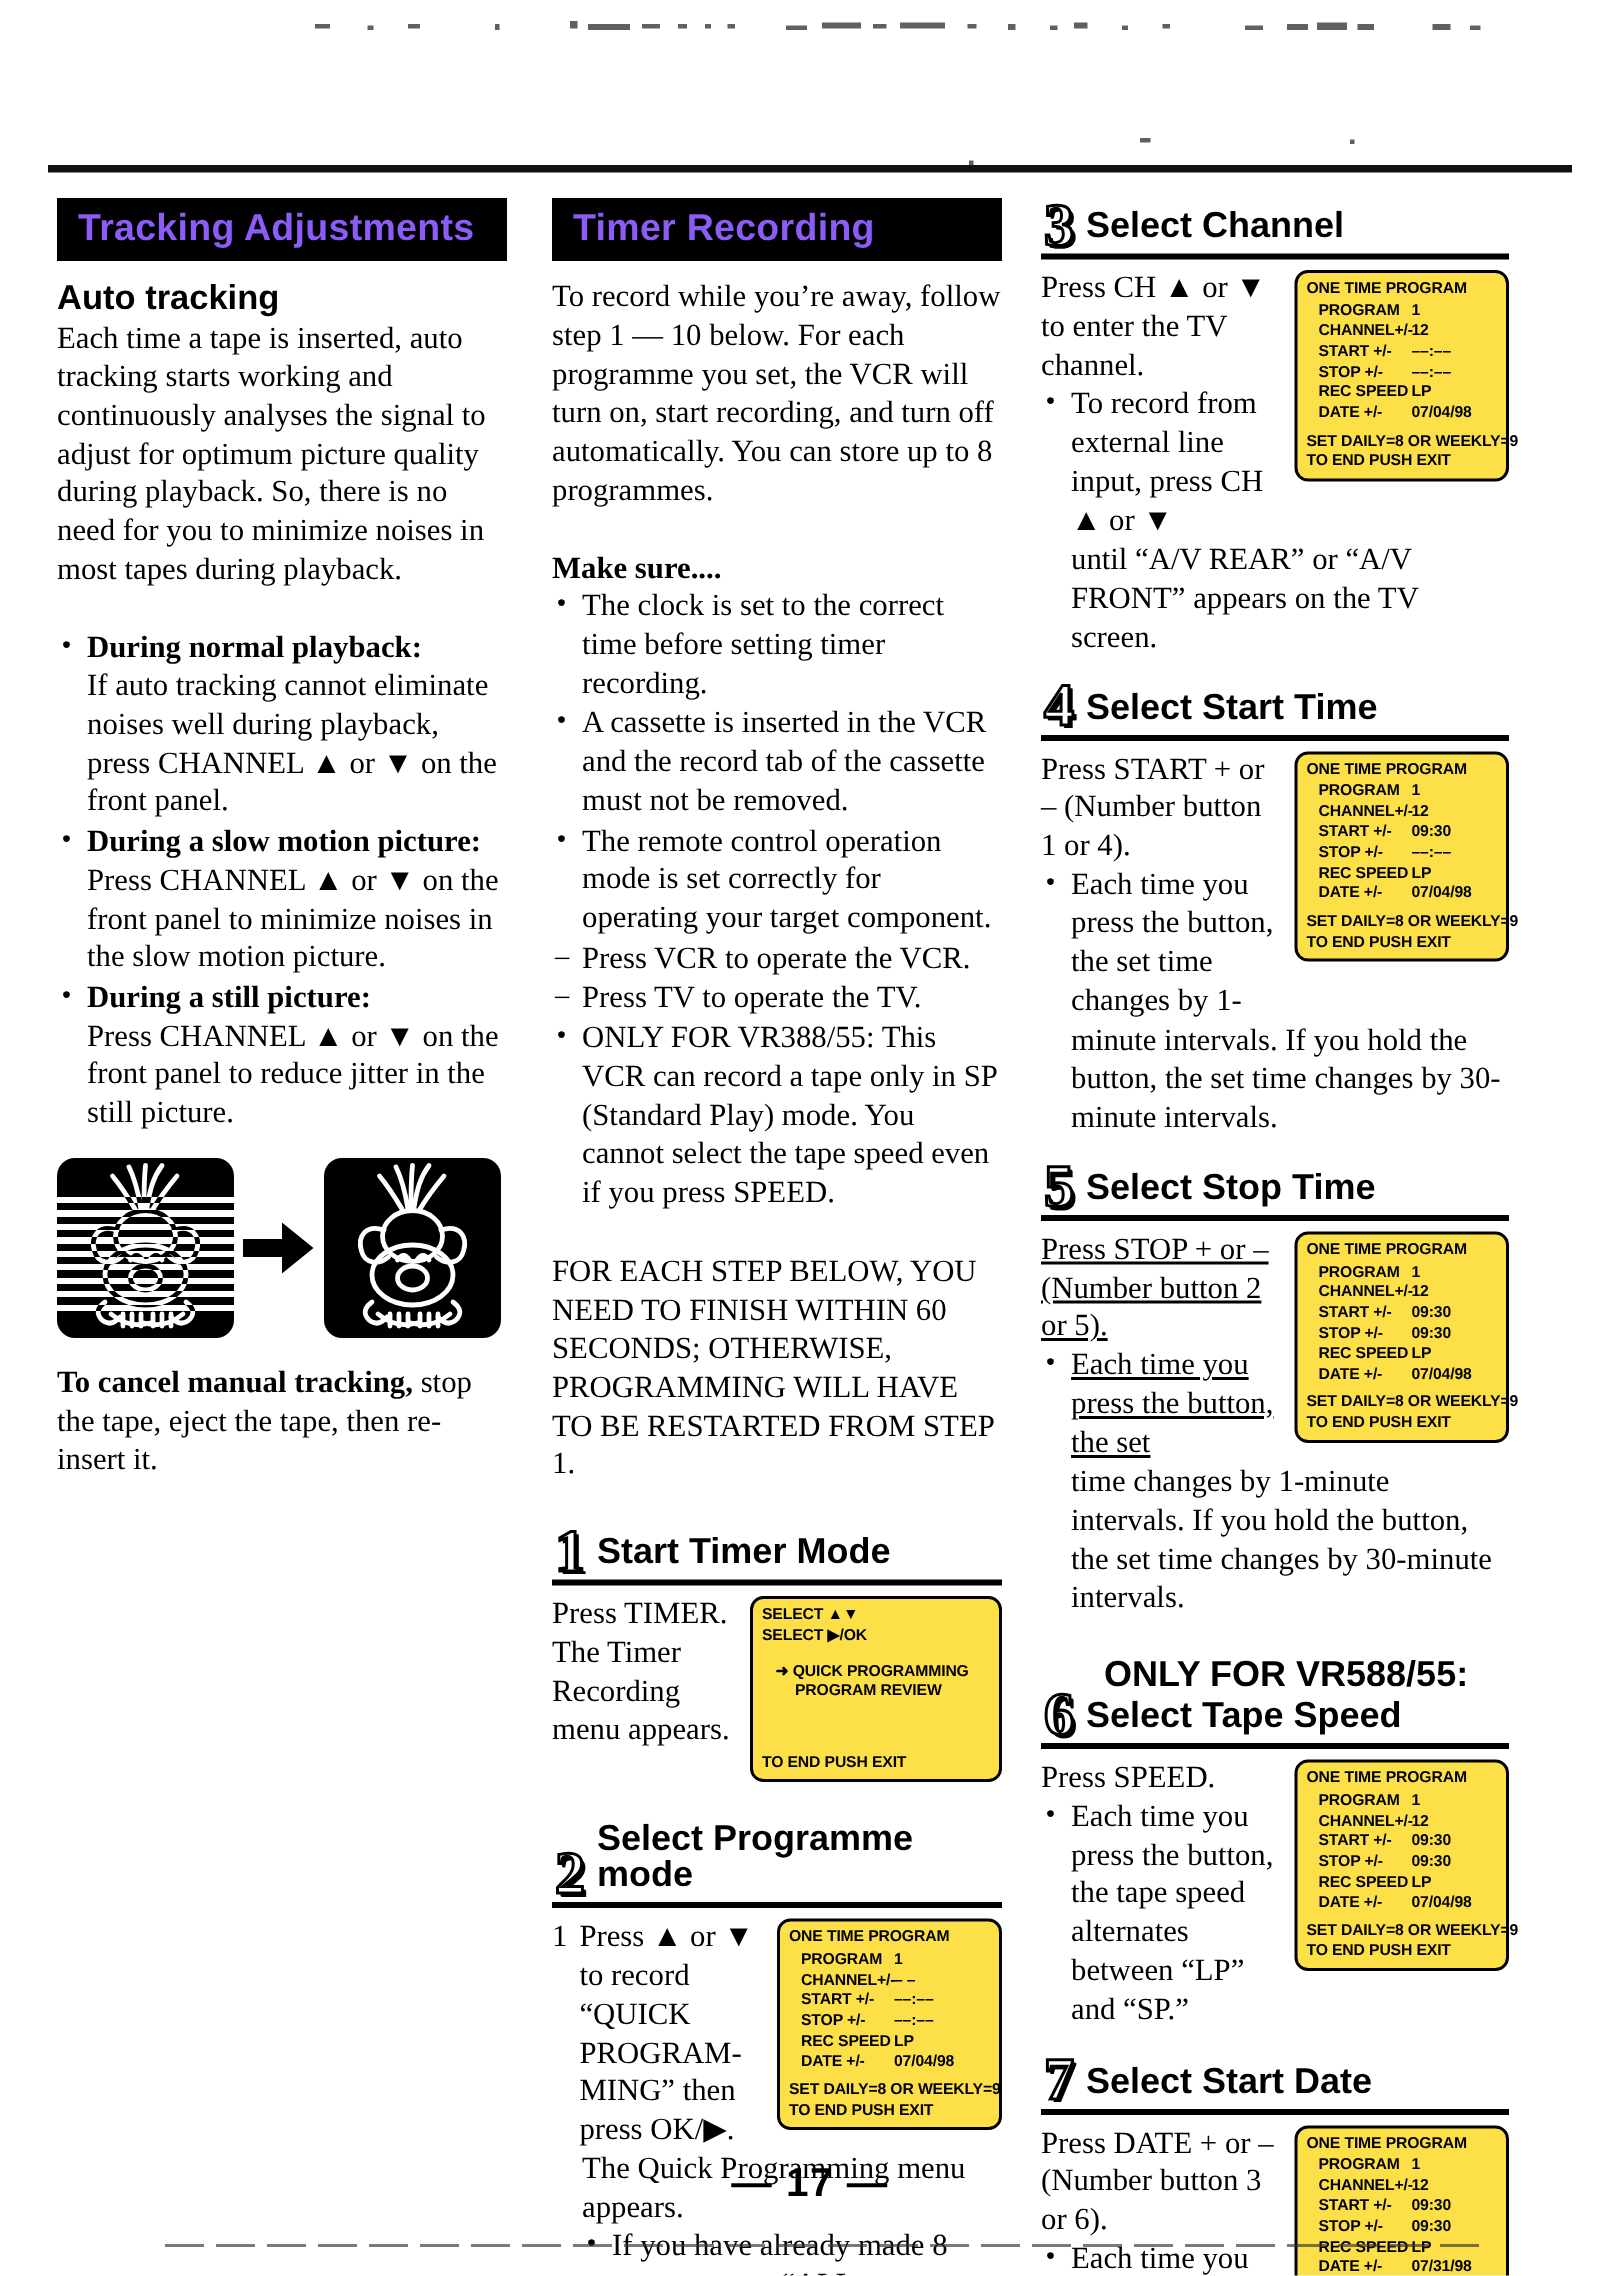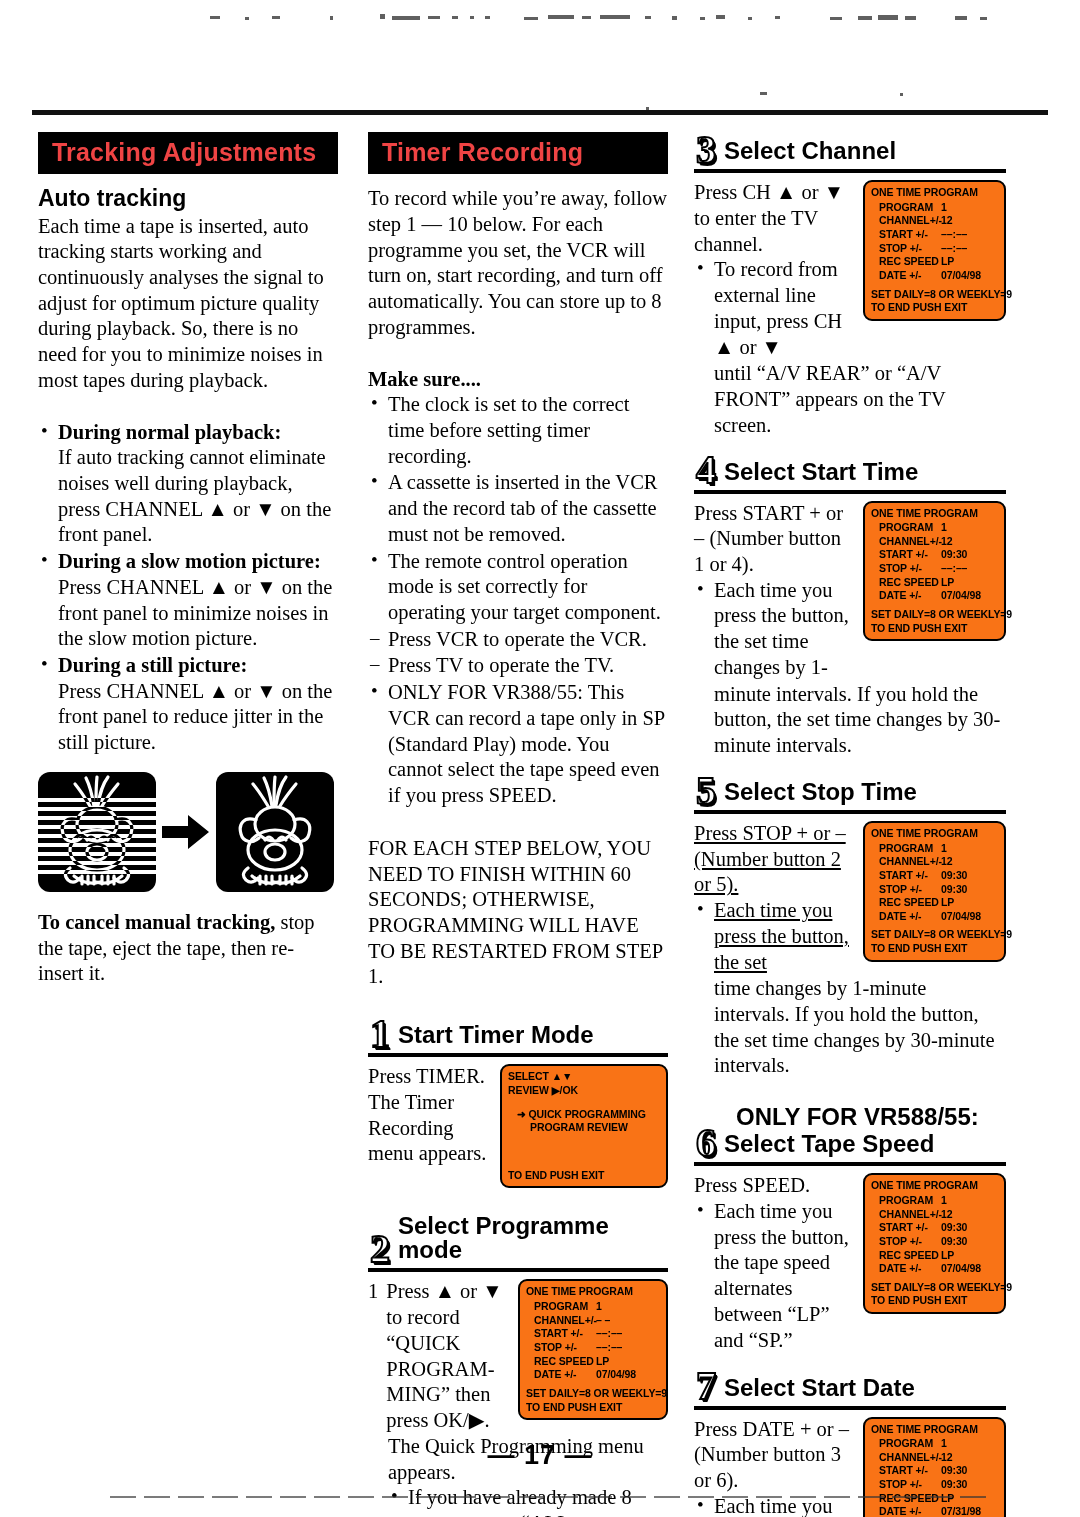--- a/index.html
+++ b/index.html
@@ -60,21 +60,21 @@
     position: absolute;
     top: 132px;
   }
   .col-left   { left: 38px;  width: 300px; }
   .col-mid    { left: 368px; width: 300px; }
   .col-right  { left: 694px; width: 312px; }
 
   
   .banner {
     background: #000;
-    color: #ef4444;
+    color: #8b5cf6;
     font-family: "Liberation Sans", sans-serif;
     font-weight: bold;
     font-size: 25px;
     letter-spacing: .2px;
     padding: 7px 12px 9px 14px;
     margin-bottom: 12px;
     line-height: 1.05;
   }
 
   
@@ -142,21 +142,21 @@
     font-size: 24px;
     line-height: 1;
     margin-left: 42px;
     margin-bottom: -4px;
   }
 
   
   .osd {
     border: 2.5px solid #000;
     border-radius: 9px;
-    background: #f97316;
+    background: #fde047;
     font-family: "Liberation Sans", sans-serif;
     font-weight: bold;
     font-size: 10.5px;
     line-height: 1.30;
     padding: 4px 5px 4px 6px;
     box-sizing: border-box;
     letter-spacing: -.1px;
   }
   .osd .title { margin-bottom: 1px; }
   .osd .rows { margin-left: 8px; }
@@ -366,21 +366,21 @@
 
     <div class="step-head">
       <span class="step-num">1</span>
       <span class="step-title">Start Timer Mode</span>
     </div>
     <div class="flowrow">
       <div class="txt body">Press TIMER. The Timer Recording menu appears.</div>
       <div class="osd osd-menu" style="width:168px;">
         <div class="m-head">
           <span>SELECT ▲▼</span>
-          <span>REVIEW ▶/OK</span>
+          <span>SELECT ▶/OK</span>
         </div>
         <div class="m-item sel">QUICK PROGRAMMING</div>
         <div class="m-item pad">PROGRAM  REVIEW</div>
         <div class="m-foot">TO END PUSH EXIT</div>
       </div>
     </div>
 
     <div class="gap-md"></div>
 
     <div class="step-head">

